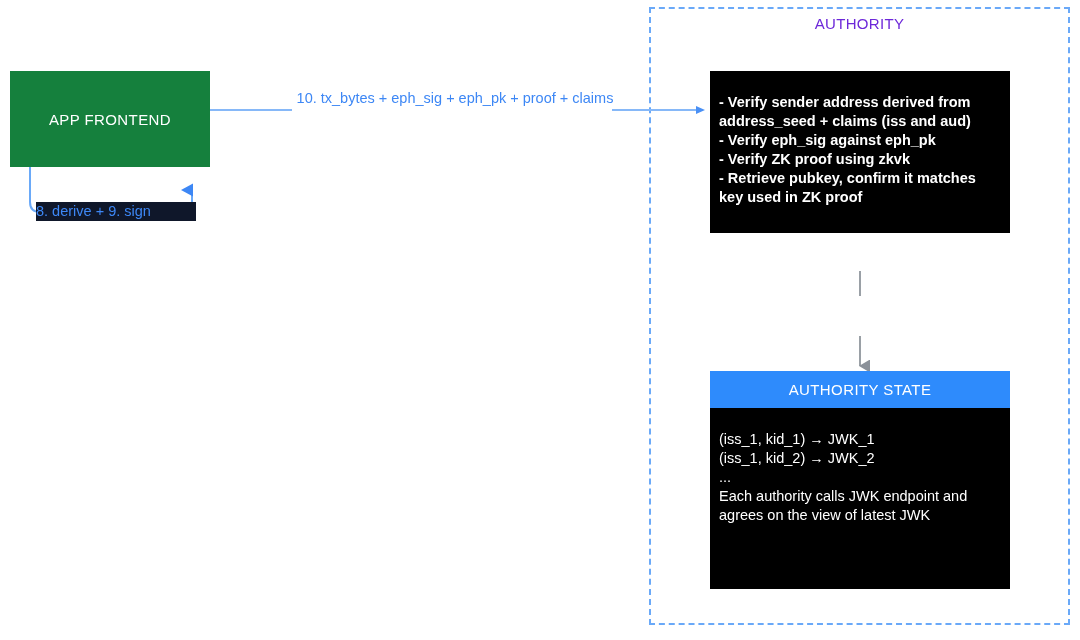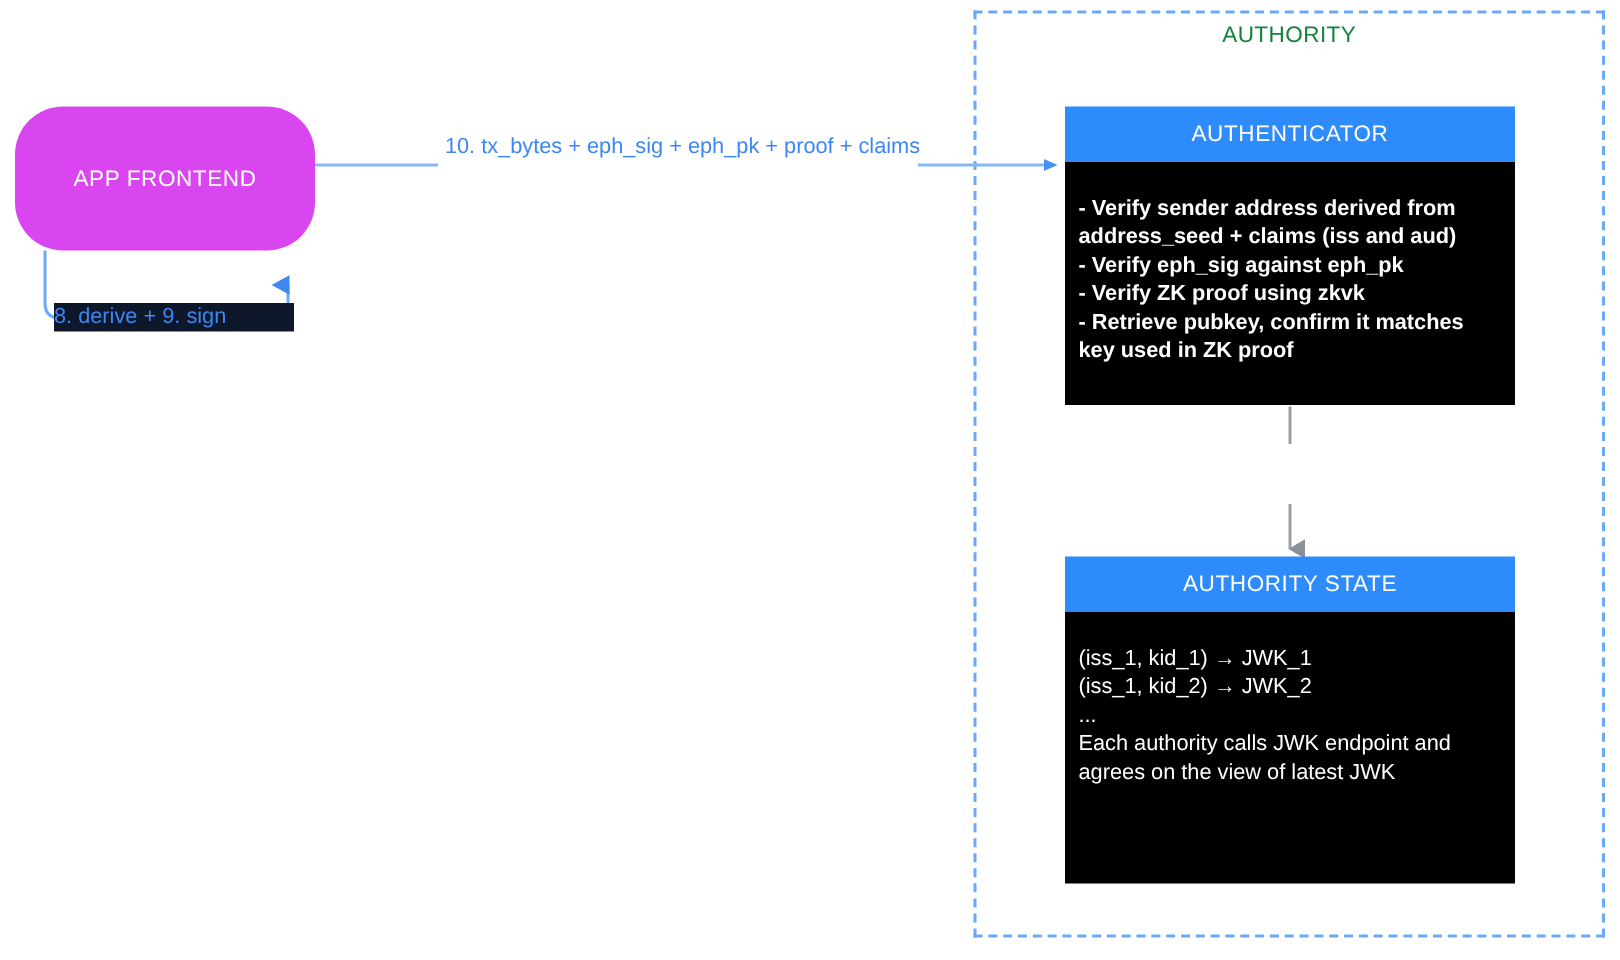--- a/index.html
+++ b/index.html
@@ -27,31 +27,30 @@
     border: 2px dashed #6aa9f8;
     box-sizing: border-box;
   }
   .authority-group-label {
     position: absolute;
     left: 649px;
     top: 15px;
     width: 421px;
     text-align: center;
     font-size: 15px;
-    color: #15803d;
+    color: #6d28d9;
     letter-spacing: 0.3px;
   }
   
   .blue-box {
     position: absolute;
-    background: #d946ef;
+    background: #15803d;
     display: flex;
     align-items: center;
     justify-content: center;
-    border-radius: 32px;
   }
   .blue-box-label {
     color: #ffffff;
     font-size: 15px;
     letter-spacing: 0.4px;
     text-align: center;
   }
   #app-frontend {
     left: 10px;
     top: 71px;
@@ -156,21 +155,20 @@
   <div class="edge-label" style="left:36px; top:202px; width:160px; background:#0f172a; text-align:left;">8. derive + 9. sign</div>
 
   <div class="edge-label" id="edge10-label">10. tx_bytes + eph_sig + eph_pk + proof + claims</div>
 
 
   <div class="blue-box" id="app-frontend">
     <span class="blue-box-label">APP FRONTEND</span>
   </div>
 
   <div class="card" id="authenticator-card">
-    <div class="card-header">AUTHENTICATOR</div>
     <div class="card-body">- Verify sender address derived from address_seed + claims (iss and aud)
 - Verify eph_sig against eph_pk
 - Verify ZK proof using zkvk
 - Retrieve pubkey, confirm it matches key used in ZK proof</div>
   </div>
 
   <div class="card" id="authority-state-card">
     <div class="card-header">AUTHORITY STATE</div>
     <div class="card-body">(iss_1, kid_1) → JWK_1
 (iss_1, kid_2) → JWK_2

